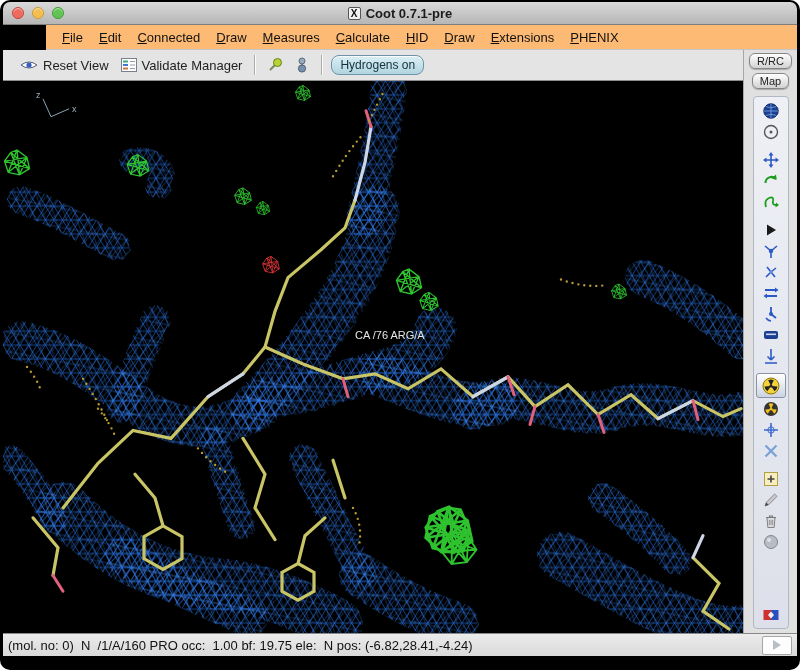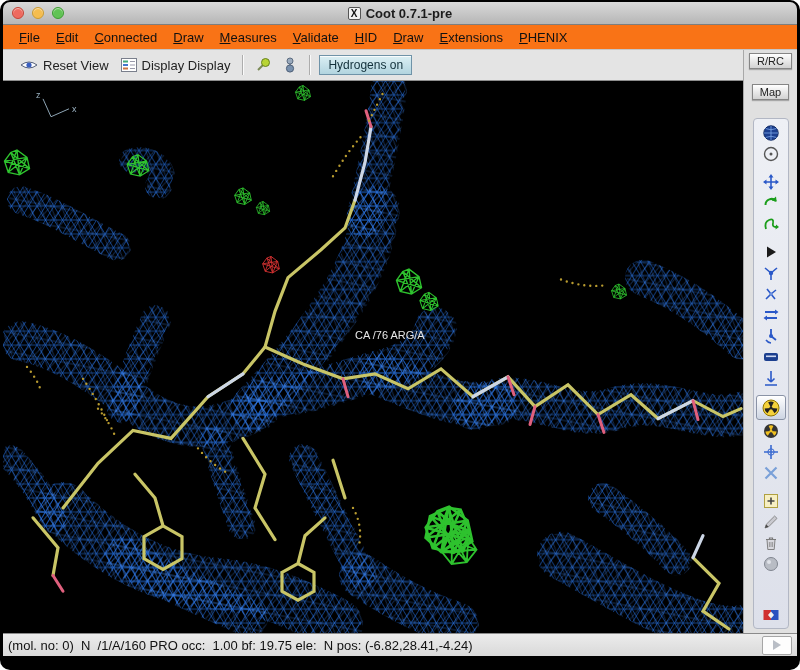--- a/index.html
+++ b/index.html
@@ -13,47 +13,47 @@
   .lights{position:absolute;left:9px;top:5px;display:flex;gap:8px;}
   .light{width:12px;height:12px;border-radius:50%;box-shadow:inset 0 1px 1px rgba(255,255,255,.6);}
   .light.red{background:#ee6a5f;border:1px solid #c34537;box-sizing:border-box;}
   .light.yellow{background:#f5bd4f;border:1px solid #c89a33;box-sizing:border-box;}
   .light.green{background:#61c354;border:1px solid #3e9c33;box-sizing:border-box;}
   .title-wrap{display:flex;align-items:center;gap:5px;font-size:13px;color:#1b1b1b;font-weight:bold;}
   .win-icon{display:inline-flex;align-items:center;justify-content:center;width:13px;height:13px;
             background:#f2f2f2;border:1px solid #555;border-radius:2px;font-size:10px;font-weight:bold;color:#111;box-sizing:border-box;}
 
   
-  .menubar{height:24px;flex:0 0 24px;background:#f97316;border-bottom:1px solid #c6c6c6;
-           display:flex;align-items:center;padding-left:8px;}
+  .menubar{height:24px;flex:0 0 24px;background:#fdba74;border-bottom:1px solid #c6c6c6;
+           display:flex;align-items:center;padding-left:8px;margin-left:43px;}
   .menu-item{display:inline-block;font-size:13px;color:#111;padding:3px 8px;cursor:default;}
   .menu-item::first-letter{text-decoration:underline;}
 
   
   .content-row{flex:1;display:flex;min-height:0;}
   .left-col{flex:1;display:flex;flex-direction:column;min-width:0;}
 
   
   .toolbar{height:30px;flex:0 0 30px;background:#e4e4e4;border-bottom:1px solid #8d8d8d;
            display:flex;align-items:center;gap:6px;padding:0 14px;}
   .tb-label{font-size:13px;color:#222;}
   .tb-btn{display:flex;align-items:center;gap:5px;padding:2px 3px;border-radius:3px;}
   .sep{width:1px;height:20px;background:#adadad;box-shadow:1px 0 0 #fafafa;margin:0 3px;}
-  .toggle{font-size:12px;color:#12303a;padding:2px 8px;border:1px solid #6f93a8;border-radius:0;
+  .toggle{font-size:12px;color:#12303a;padding:2px 8px;border:1px solid #6f93a8;border-radius:8px;
           background:linear-gradient(#dbeff4,#b2d4df);box-shadow:inset 0 1px 0 rgba(255,255,255,.8);}
 
   
   .canvas{flex:1;background:#000;position:relative;min-height:0;}
   .canvas svg{display:block;width:100%;height:100%;}
 
   
   .right-col{flex:0 0 54px;background:#e0e0e0;border-left:1px solid #a8a8a8;display:flex;flex-direction:column;
              align-items:center;padding:3px 3px 4px 3px;box-sizing:border-box;}
-  .pill{font-size:11px;color:#222;padding:1px 7px;border:1px solid #868686;border-radius:0;
-        background:linear-gradient(#ffffff,#d2d2d2);box-shadow:0 1px 1px rgba(0,0,0,.25);margin-bottom:15px;white-space:nowrap;}
+  .pill{font-size:11px;color:#222;padding:1px 7px;border:1px solid #868686;border-radius:6px;
+        background:linear-gradient(#ffffff,#d2d2d2);box-shadow:0 1px 1px rgba(0,0,0,.25);margin-bottom:4px;white-space:nowrap;}
   .tool-strip{flex:1;width:36px;margin-top:3px;background:linear-gradient(#eef0f5,#dde0ea);
               border:1px solid #b2b7c4;border-radius:4px;display:flex;flex-direction:column;align-items:center;
               padding:3px 0;box-sizing:border-box;min-height:0;overflow:hidden;}
   .tool{width:28px;height:21px;display:flex;align-items:center;justify-content:center;flex:0 0 auto;border-radius:3px;}
   .tool.selected{background:linear-gradient(#ffffff,#ccd4e2);border:1px solid #8a93a6;box-sizing:border-box;
                  box-shadow:inset 0 1px 1px #fff;height:25px;width:30px;}
   .tool.gap{margin-top:7px;}
   .tool.bottom{margin-top:auto;}
 
   
@@ -81,21 +81,21 @@
         <span>Coot 0.7.1-pre</span>
       </div>
     </div>
 
     <div class="menubar">
       <span class="menu-item">File</span>
       <span class="menu-item">Edit</span>
       <span class="menu-item">Connected</span>
       <span class="menu-item">Draw</span>
       <span class="menu-item">Measures</span>
-      <span class="menu-item">Validate</span>
+      <span class="menu-item">Calculate</span>
       <span class="menu-item">HID</span>
       <span class="menu-item">Draw</span>
       <span class="menu-item">Extensions</span>
       <span class="menu-item">PHENIX</span>
     </div>
 
     <div class="content-row">
       <div class="left-col">
 
         <div class="toolbar">
@@ -107,21 +107,21 @@
             <span class="tb-label">Reset View</span>
           </div>
           <div class="tb-btn">
             <svg width="16" height="14">
               <rect x="0.5" y="0.5" width="15" height="13" fill="#ffffff" stroke="#7a7f8c"></rect>
               <rect x="2" y="2.5" width="5" height="2" fill="#44aa77"></rect>
               <rect x="2" y="6" width="5" height="2" fill="#4477cc"></rect>
               <rect x="2" y="9.5" width="5" height="2" fill="#cc7744"></rect>
               <path d="M9,3.5H14M9,7H14M9,10.5H14" stroke="#99a" stroke-width="1"></path>
             </svg>
-            <span class="tb-label">Display Display</span>
+            <span class="tb-label">Validate Manager</span>
           </div>
           <div class="sep"></div>
           <div class="tb-btn">
             <svg width="16" height="16">
               <line x1="3" y1="13" x2="9" y2="7" stroke="#7a8a55" stroke-width="2"></line>
               <circle cx="10.5" cy="5.5" r="4" fill="#b8d433" stroke="#66801f"></circle>
             </svg>
           </div>
           <div class="tb-btn">
             <svg width="14" height="16">

